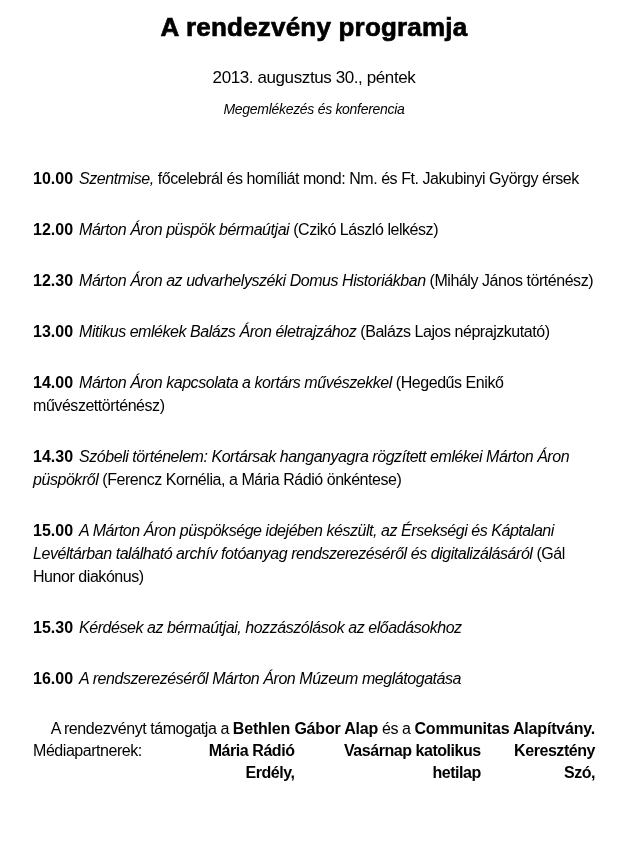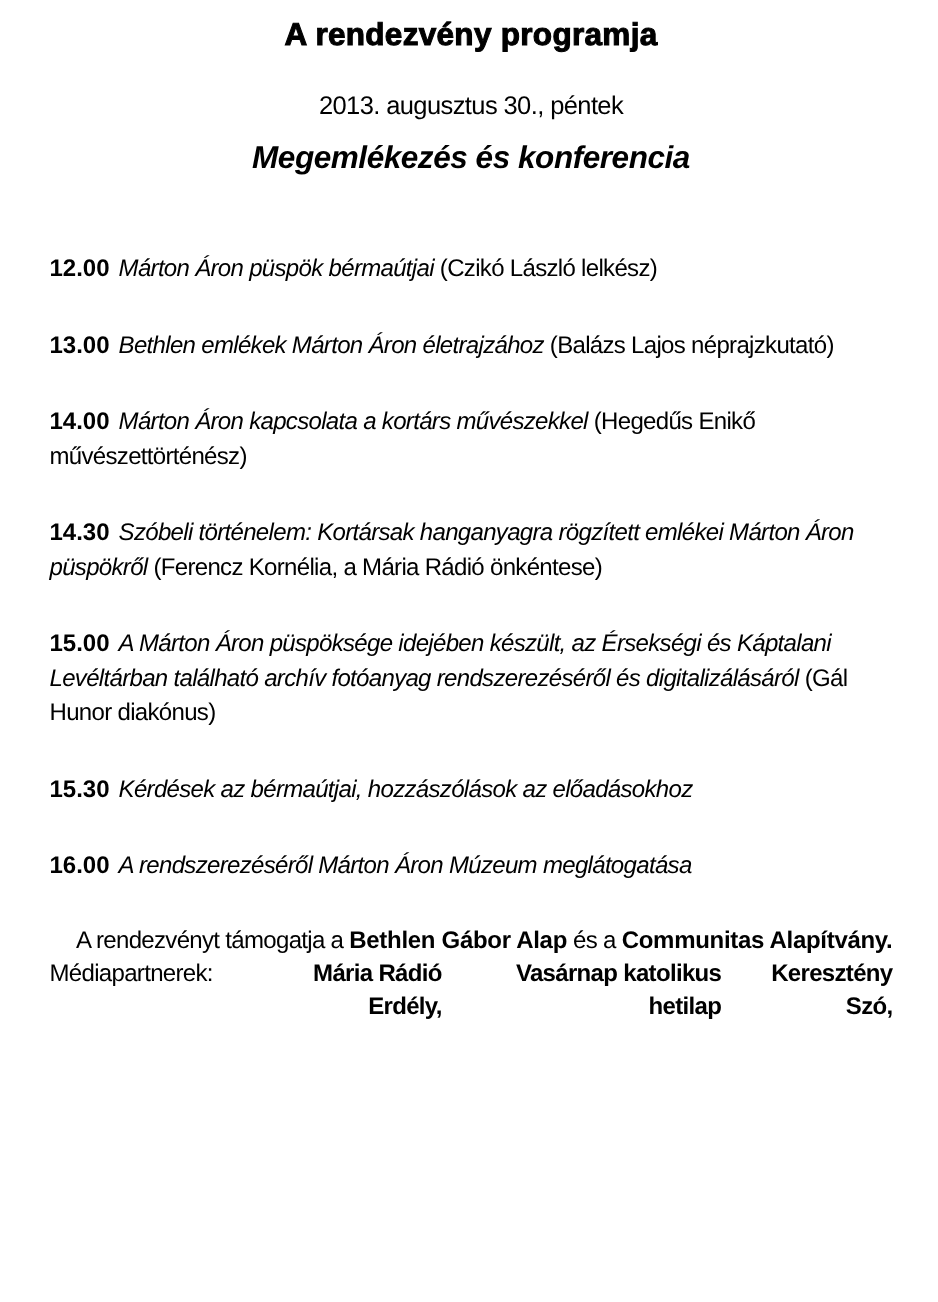--- a/index.html
+++ b/index.html
@@ -15,36 +15,36 @@
     height: 868px;
     margin: 0 auto;
     background: #ffffff;
     overflow: hidden;
     box-sizing: border-box;
     padding: 10px 30px 0 33px;
   }
   
   .title {
     text-align: center;
-    font-size: 21px;
+    font-size: 26px;
     font-weight: bold;
     letter-spacing: 0.2px;
     margin: 2px 0 0 0;
     -webkit-text-stroke: 0.7px #000;
   }
   .date {
     text-align: center;
     font-size: 17px;
     letter-spacing: -0.4px;
     margin-top: 25px;
   }
   .subtitle {
     text-align: center;
-    font-size: 21px;
-    font-weight: bold;
+    font-size: 14px;
+    font-weight: normal;
     font-style: italic;
     letter-spacing: -0.3px;
     margin-top: 13px;
   }
   
   .schedule {
     margin-top: 50px;
     font-size: 16px;
     line-height: 23px;
     letter-spacing: -0.45px;
@@ -92,25 +92,27 @@
 <body>
 
 <div class="page">
 
   <div class="title">A rendezvény programja</div>
   <div class="date">2013. augusztus 30., péntek</div>
   <div class="subtitle">Megemlékezés és konferencia</div>
 
   <div class="schedule">
 
+    <p class="item"><span class="time">10.00</span> <span class="item-title">Szentmise,</span><span class="item-detail"> főcelebrál és homíliát mond: Nm. és Ft. Jakubinyi György érsek</span></p>
 
     <p class="item"><span class="time">12.00</span> <span class="item-title">Márton Áron püspök bérmaútjai</span><span class="item-detail"> (Czikó László lelkész)</span></p>
 
+    <p class="item"><span class="time">12.30</span> <span class="item-title">Márton Áron az udvarhelyszéki Domus Historiákban</span><span class="item-detail"> (Mihály János történész)</span></p>
 
-    <p class="item"><span class="time">13.00</span> <span class="item-title">Bethlen emlékek Márton Áron életrajzához</span><span class="item-detail"> (Balázs Lajos néprajzkutató)</span></p>
+    <p class="item"><span class="time">13.00</span> <span class="item-title">Mitikus emlékek Balázs Áron életrajzához</span><span class="item-detail"> (Balázs Lajos néprajzkutató)</span></p>
 
     <p class="item"><span class="time">14.00</span> <span class="item-title">Márton Áron kapcsolata a kortárs művészekkel</span><span class="item-detail"> (Hegedűs Enikő művészettörténész)</span></p>
 
     <p class="item"><span class="time">14.30</span> <span class="item-title">Szóbeli történelem: Kortársak hanganyagra rögzített emlékei Márton Áron püspökről</span><span class="item-detail"> (Ferencz Kornélia, a Mária Rádió önkéntese)</span></p>
 
     <p class="item"><span class="time">15.00</span> <span class="item-title">A Márton Áron püspöksége idejében készült, az Érsekségi és Káptalani Levél­tárban található archív fotóanyag rendszerezéséről és digitalizálásáról</span><span class="item-detail"> (Gál Hunor diakónus)</span></p>
 
     <p class="item"><span class="time">15.30</span> <span class="item-title">Kérdések az bérmaútjai, hozzászólások az előadásokhoz</span><span class="item-detail"></span></p>
 
     <p class="item"><span class="time">16.00</span> <span class="item-title">A rendszerezéséről Márton Áron Múzeum meglátogatása</span><span class="item-detail"></span></p>

